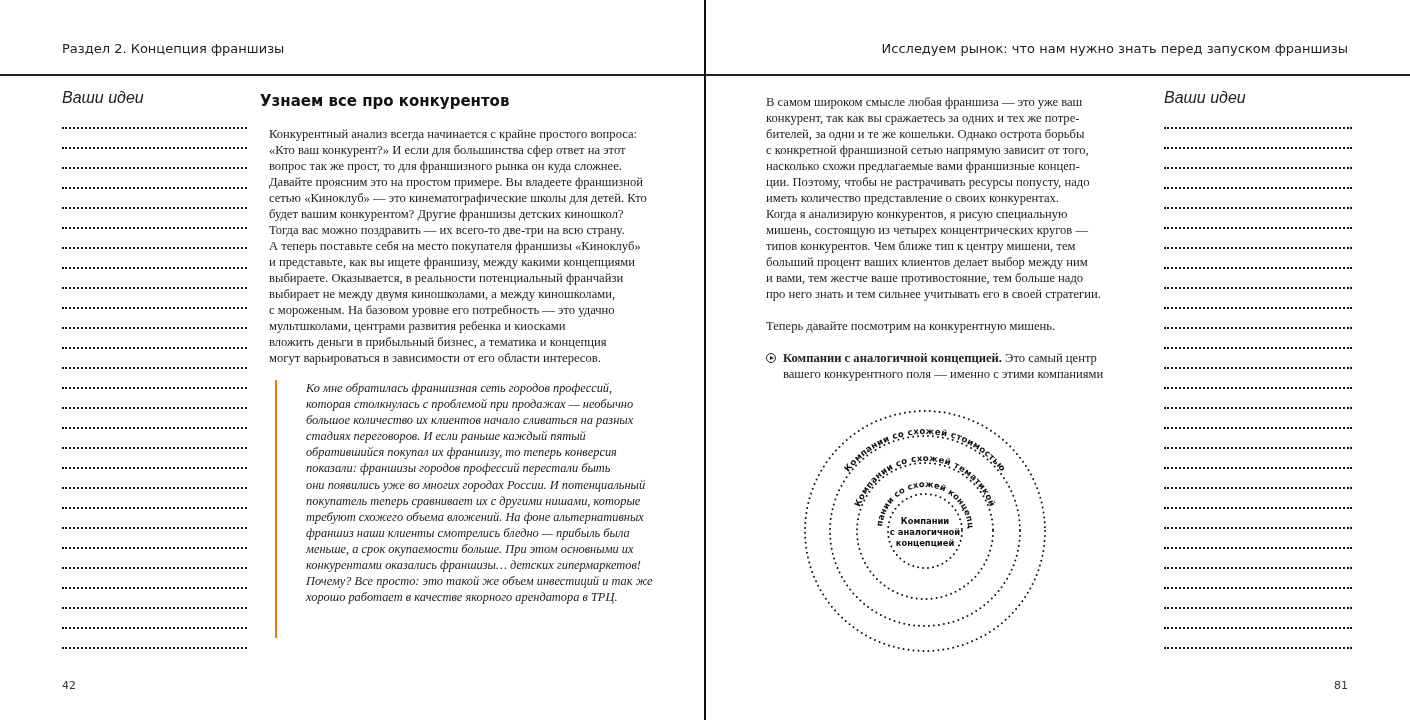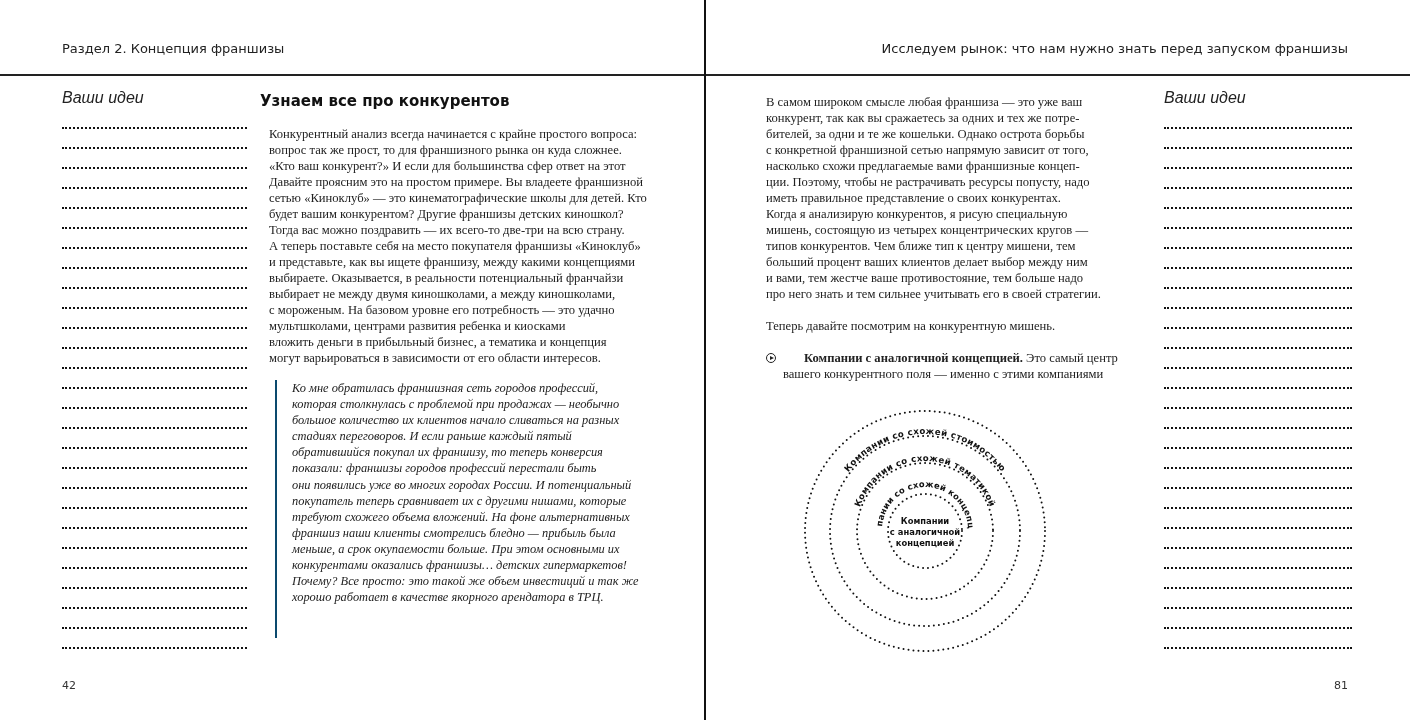--- a/index.html
+++ b/index.html
@@ -19,30 +19,30 @@
   .left .ideas-lines { left: 62px; width: 185px; }
   .right .ideas-lines { left: 459px; width: 188px; }
   .dot-line { height: 20px; box-sizing: border-box; border-top: 2px dotted #111; }
   .page-num { position: absolute; top: 679px; font-family: "DejaVu Sans", sans-serif; font-size: 11px; color: #333; }
   .left .page-num { left: 62px; }
   .right .page-num { right: 62px; }
   .heading { position: absolute; left: 260px; top: 92px; font-family: "DejaVu Sans", sans-serif; font-weight: bold; font-size: 15px; color: #111; white-space: nowrap; }
   .body-text { position: absolute; font-family: "Liberation Serif", serif; font-size: 12.6px; line-height: 16px; color: #222; }
   .body-text .ln { display: block; white-space: nowrap; }
   .left .body-text { left: 260px; top: 126px; width: 390px; margin-left: 9px; }
-  .quote { position: absolute; left: 275px; top: 380px; width: 375px; border-left: 2px solid #0c4a6e; padding-left: 15px; height: 258px; }
+  .quote { position: absolute; left: 275px; top: 380px; width: 375px; border-left: 2px solid #f97316; padding-left: 29px; height: 258px; }
   .quote-text { font-family: "Liberation Serif", serif; font-style: italic; font-size: 12.4px; line-height: 16.1px; color: #222; }
   .quote-text .ln { display: block; white-space: nowrap; }
   .right .body-text.p1 { left: 61px; top: 94px; width: 360px; }
   .right .body-text.p2 { left: 61px; top: 318px; width: 360px; }
   .bullet { position: absolute; left: 61px; top: 350px; width: 370px; }
   .bullet .play-icon { position: absolute; left: 0; top: 3px; width: 10px; height: 10px; border: 1px solid #222; border-radius: 50%; box-sizing: border-box; }
   .bullet .play-icon::after { content: ""; position: absolute; left: 3px; top: 2px; border-left: 4px solid #222; border-top: 2.5px solid transparent; border-bottom: 2.5px solid transparent; }
   .bullet .body-text { position: static; margin-left: 17px; }
-  .bullet b { font-weight: bold; margin-left: 21px; }
+  .bullet b { font-weight: bold; }
   .target { position: absolute; left: 95px; top: 405px; width: 250px; height: 250px; }
   .target svg text { font-family: "DejaVu Sans", sans-serif; font-weight: bold; fill: #111; }
 </style>
 </head>
 <body>
 
 <div class="hrule"></div>
 <div class="spine"></div>
 
 <div class="page left">
@@ -73,22 +73,22 @@
       <div class="dot-line"></div>
       <div class="dot-line"></div>
       <div class="dot-line"></div>
       <div class="dot-line"></div>
       <div class="dot-line"></div>
       <div class="dot-line"></div>
     </div>
   <div class="heading">Узнаем все про конкурентов</div>
   <div class="body-text" id="left-body">
       <span class="ln">Конкурентный анализ всегда начинается с крайне простого вопроса:</span>
+      <span class="ln">«Кто ваш конкурент?» И если для большинства сфер ответ на этот</span>
       <span class="ln">вопрос так же прост, то для франшизного рынка он куда сложнее.</span>
-      <span class="ln">«Кто ваш конкурент?» И если для большинства сфер ответ на этот</span>
       <span class="ln">Давайте проясним это на простом примере. Вы владеете франшизной</span>
       <span class="ln">сетью «Киноклуб» — это кинематографические школы для детей. Кто</span>
       <span class="ln">будет вашим конкурентом? Другие франшизы детских киношкол?</span>
       <span class="ln">Тогда вас можно поздравить — их всего-то две-три на всю страну.</span>
       <span class="ln">А теперь поставьте себя на место покупателя франшизы «Киноклуб»</span>
       <span class="ln">и представьте, как вы ищете франшизу, между какими концепциями</span>
       <span class="ln">выбираете. Оказывается, в реальности потенциальный франчайзи</span>
       <span class="ln">выбирает не между двумя киношколами, а между киношколами,</span>
       <span class="ln">с мороженым. На базовом уровне его потребность — это удачно</span>
       <span class="ln">мультшколами, центрами развития ребенка и киосками</span>
@@ -118,21 +118,21 @@
 
 <div class="page right">
   <div class="running-head">Исследуем рынок: что нам нужно знать перед запуском франшизы</div>
   <div class="body-text p1" id="right-p1">
       <span class="ln">В самом широком смысле любая франшиза — это уже ваш</span>
       <span class="ln">конкурент, так как вы сражаетесь за одних и тех же потре-</span>
       <span class="ln">бителей, за одни и те же кошельки. Однако острота борьбы</span>
       <span class="ln">с конкретной франшизной сетью напрямую зависит от того,</span>
       <span class="ln">насколько схожи предлагаемые вами франшизные концеп-</span>
       <span class="ln">ции. Поэтому, чтобы не растрачивать ресурсы попусту, надо</span>
-      <span class="ln">иметь правильное представление о своих конкурентах.</span>
+      <span class="ln">иметь количество представление о своих конкурентах.</span>
       <span class="ln">Когда я анализирую конкурентов, я рисую специальную</span>
       <span class="ln">мишень, состоящую из четырех концентрических кругов —</span>
       <span class="ln">типов конкурентов. Чем ближе тип к центру мишени, тем</span>
       <span class="ln">больший процент ваших клиентов делает выбор между ним</span>
       <span class="ln">и вами, тем жестче ваше противостояние, тем больше надо</span>
       <span class="ln">про него знать и тем сильнее учитывать его в своей стратегии.</span>
     </div>
   <div class="body-text p2">Теперь давайте посмотрим на конкурентную мишень.</div>
   <div class="bullet">
     <span class="play-icon"></span>

